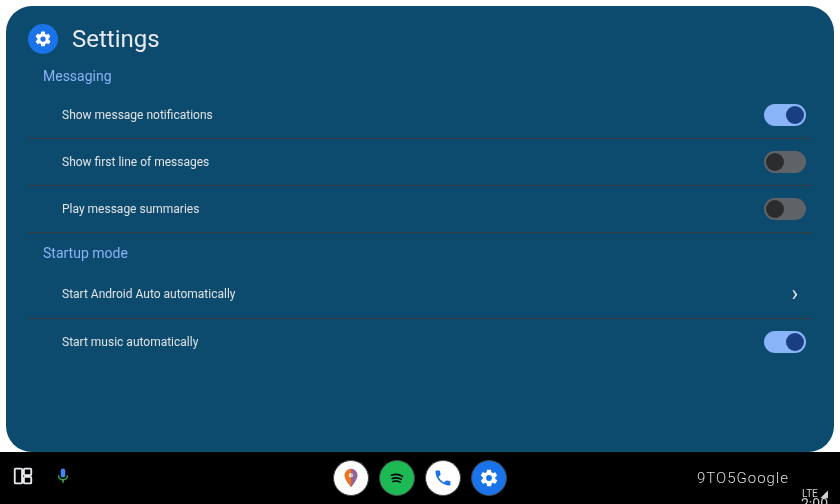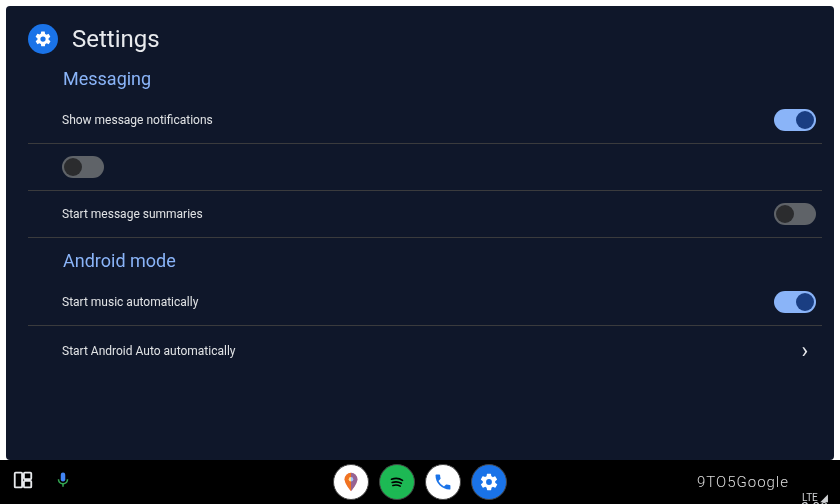--- a/index.html
+++ b/index.html
@@ -8,23 +8,23 @@
     height: 504px;
     background: #fff;
     font-family: "Roboto", "Segoe UI", Arial, sans-serif;
     display: flex;
     flex-direction: column;
     overflow: hidden;
   }
   .window {
     flex: 1;
     margin: 6px 6px 0 6px;
-    background: #0f172a;
-    border-radius: 4px;
-    padding: 18px 12px 0 22px;
+    background: #0c4a6e;
+    border-radius: 26px;
+    padding: 18px 22px 0 22px;
     color: #e6e6e6;
     overflow: hidden;
     position: relative;
   }
   .header {
     display: flex;
     align-items: center;
     gap: 14px;
     margin-bottom: 14px;
   }
@@ -38,22 +38,22 @@
     justify-content: center;
   }
   .gear-badge svg { display: block; }
   .title {
     font-size: 24px;
     font-weight: 400;
     color: #e8eaed;
   }
   .section-header {
     color: #8ab4f8;
-    font-size: 18px;
-    margin: 2px 0 8px 35px;
+    font-size: 14px;
+    margin: 2px 0 8px 15px;
   }
   .row {
     display: flex;
     align-items: center;
     justify-content: space-between;
     padding: 12px 6px 12px 34px;
     border-bottom: 1px solid #3a3b3d;
     cursor: pointer;
   }
   .row:last-child { border-bottom: none; }
@@ -90,21 +90,21 @@
     left: 2px;
     background: #2b2c2e;
   }
   .chevron {
     color: #e8eaed;
     font-size: 22px;
     padding-right: 8px;
   }
   
   .bottombar {
-    height: 44px;
+    height: 52px;
     background: #000;
     display: flex;
     align-items: center;
     padding: 8px 12px;
     position: relative;
   }
   .bottombar .left {
     display: flex;
     align-items: center;
     gap: 20px;
@@ -170,42 +170,43 @@
 
   <div class="section-header">Messaging</div>
 
   <div class="row">
     <div class="row-label">Show message notifications</div>
     <div class="toggle on">
         <div class="knob"></div>
       </div>
   </div>
   <div class="row">
+    <div class="row-label">Show first line of messages</div>
     <div class="toggle off">
         <div class="knob"></div>
       </div>
   </div>
   <div class="row">
-    <div class="row-label">Start message summaries</div>
+    <div class="row-label">Play message summaries</div>
     <div class="toggle off">
         <div class="knob"></div>
       </div>
   </div>
 
-  <div class="section-header" style="margin-top:12px;">Android mode</div>
-
+  <div class="section-header" style="margin-top:12px;">Startup mode</div>
+
+  <div class="row">
+    <div class="row-label">Start Android Auto automatically</div>
+    <div class="chevron">›</div>
+  </div>
   <div class="row">
     <div class="row-label">Start music automatically</div>
     <div class="toggle on">
         <div class="knob"></div>
       </div>
-  </div>
-  <div class="row">
-    <div class="row-label">Start Android Auto automatically</div>
-    <div class="chevron">›</div>
   </div>
 </div>
 
 <div class="bottombar">
   <div class="left">
     <span class="nav-icon">
       <svg width="22" height="22" viewBox="0 0 24 24" fill="none" stroke="#e8eaed" stroke-width="2">
         <rect x="3" y="4" width="8" height="16" rx="1"></rect>
         <rect x="13" y="4" width="8" height="7" rx="1"></rect>
         <rect x="13" y="13" width="8" height="7" rx="1"></rect>

